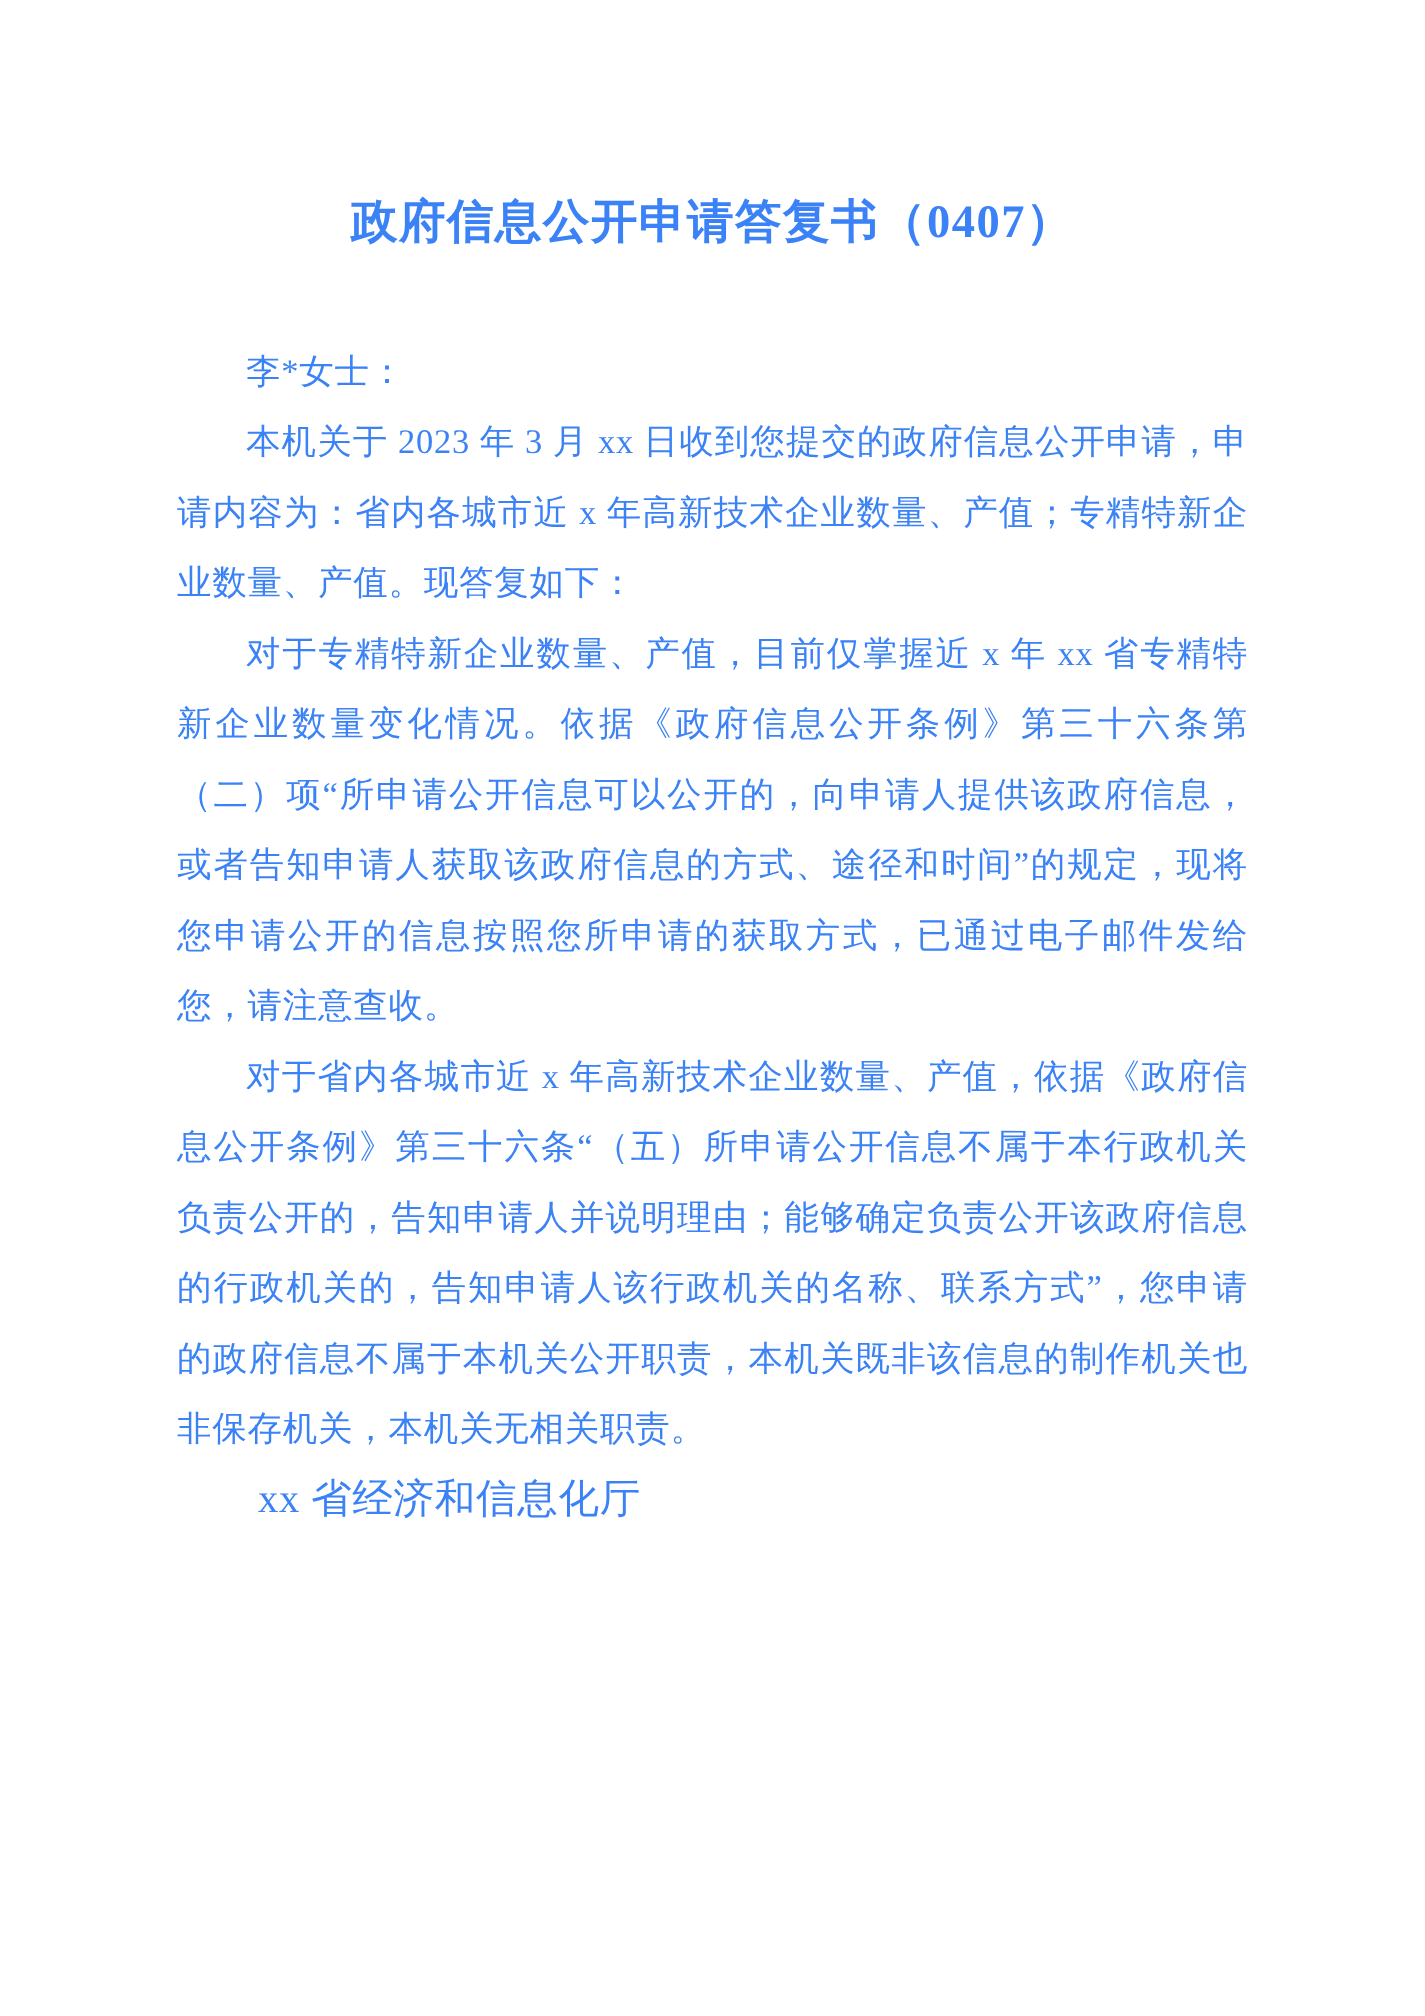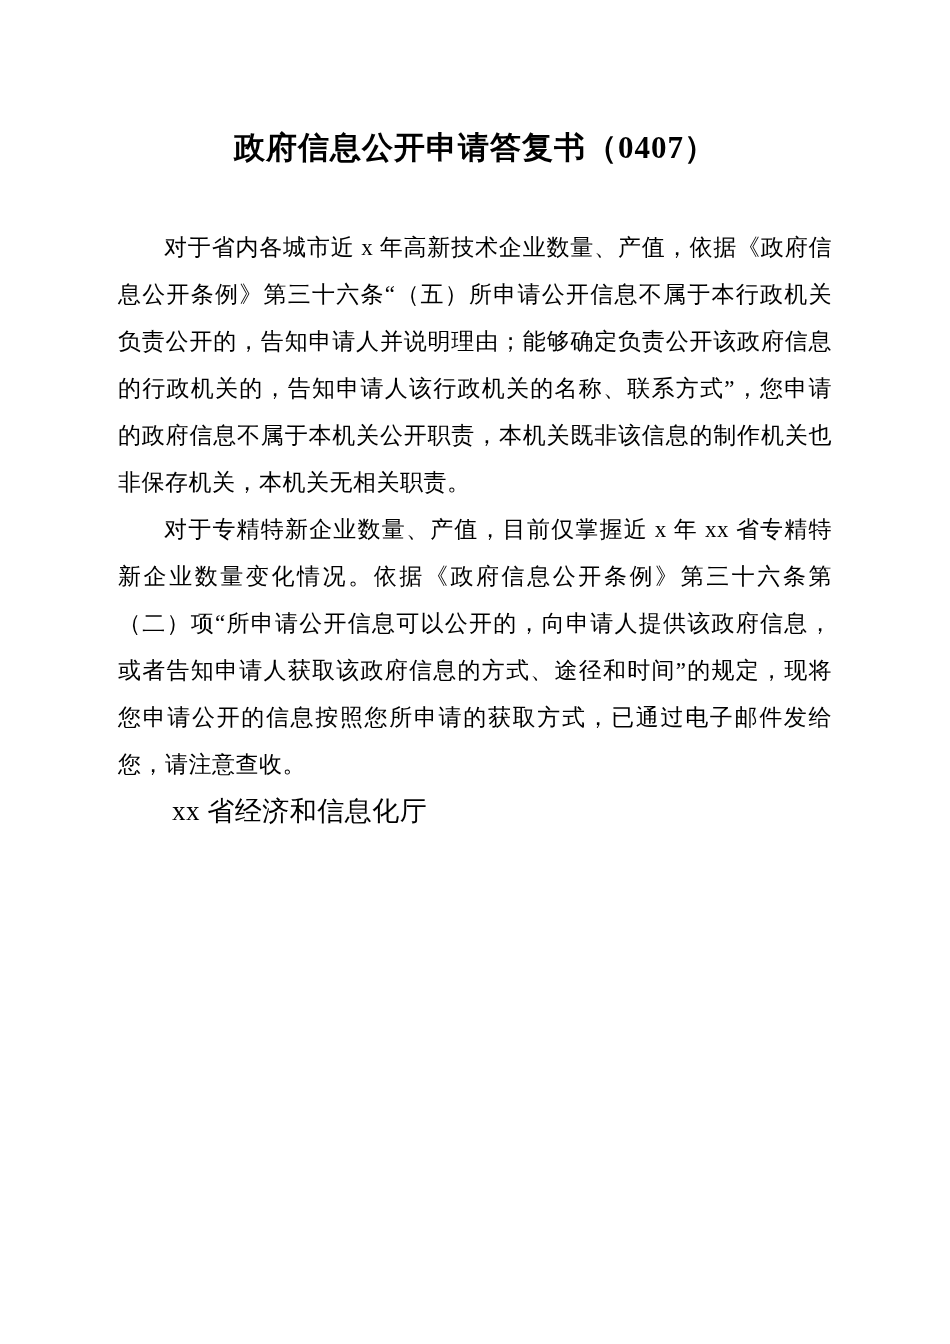--- a/index.html
+++ b/index.html
@@ -9,21 +9,21 @@
   }
   .page {
     position: relative;
     width: 950px;
     height: 1344px;
     margin: 0 auto;
     box-sizing: border-box;
     background: #ffffff;
     padding: 128px 118px 0 118px;
     font-family: "Liberation Serif", "DejaVu Serif", serif;
-    color: #000000;
+    color: #3b82f6;
   }
   .doc-title {
     margin: 0 0 56px 0;
     text-align: center;
     font-size: 31px;
     font-weight: bold;
     letter-spacing: 1px;
     line-height: 1.3;
   }
   .doc-paragraph {
@@ -50,21 +50,23 @@
     letter-spacing: 0.5px;
     text-indent: 2em;
   }
 </style>
 </head>
 <body>
 
 <div class="page">
   <h1 class="doc-title">政府信息公开申请答复书（0407）</h1>
 
+  <p class="doc-salutation">李*女士：</p>
 
+  <p class="doc-paragraph">本机关于 2023 年 3 月 xx 日收到您提交的政府信息公开申请，申请内容为：省内各城市近 x 年高新技术企业数量、产值；专精特新企业数量、产值。现答复如下：</p>
+
+  <p class="doc-paragraph">对于专精特新企业数量、产值，目前仅掌握近 x 年 xx 省专精特新企业数量变化情况。依据《政府信息公开条例》第三十六条第（二）项“所申请公开信息可以公开的，向申请人提供该政府信息，或者告知申请人获取该政府信息的方式、途径和时间”的规定，现将您申请公开的信息按照您所申请的获取方式，已通过电子邮件发给您，请注意查收。</p>
 
   <p class="doc-paragraph">对于省内各城市近 x 年高新技术企业数量、产值，依据《政府信息公开条例》第三十六条“（五）所申请公开信息不属于本行政机关负责公开的，告知申请人并说明理由；能够确定负责公开该政府信息的行政机关的，告知申请人该行政机关的名称、联系方式”，您申请的政府信息不属于本机关公开职责，本机关既非该信息的制作机关也非保存机关，本机关无相关职责。</p>
-
-  <p class="doc-paragraph">对于专精特新企业数量、产值，目前仅掌握近 x 年 xx 省专精特新企业数量变化情况。依据《政府信息公开条例》第三十六条第（二）项“所申请公开信息可以公开的，向申请人提供该政府信息，或者告知申请人获取该政府信息的方式、途径和时间”的规定，现将您申请公开的信息按照您所申请的获取方式，已通过电子邮件发给您，请注意查收。</p>
 
 
   <p class="doc-signature">xx 省经济和信息化厅</p>
 </div>
 
 </body></html>

